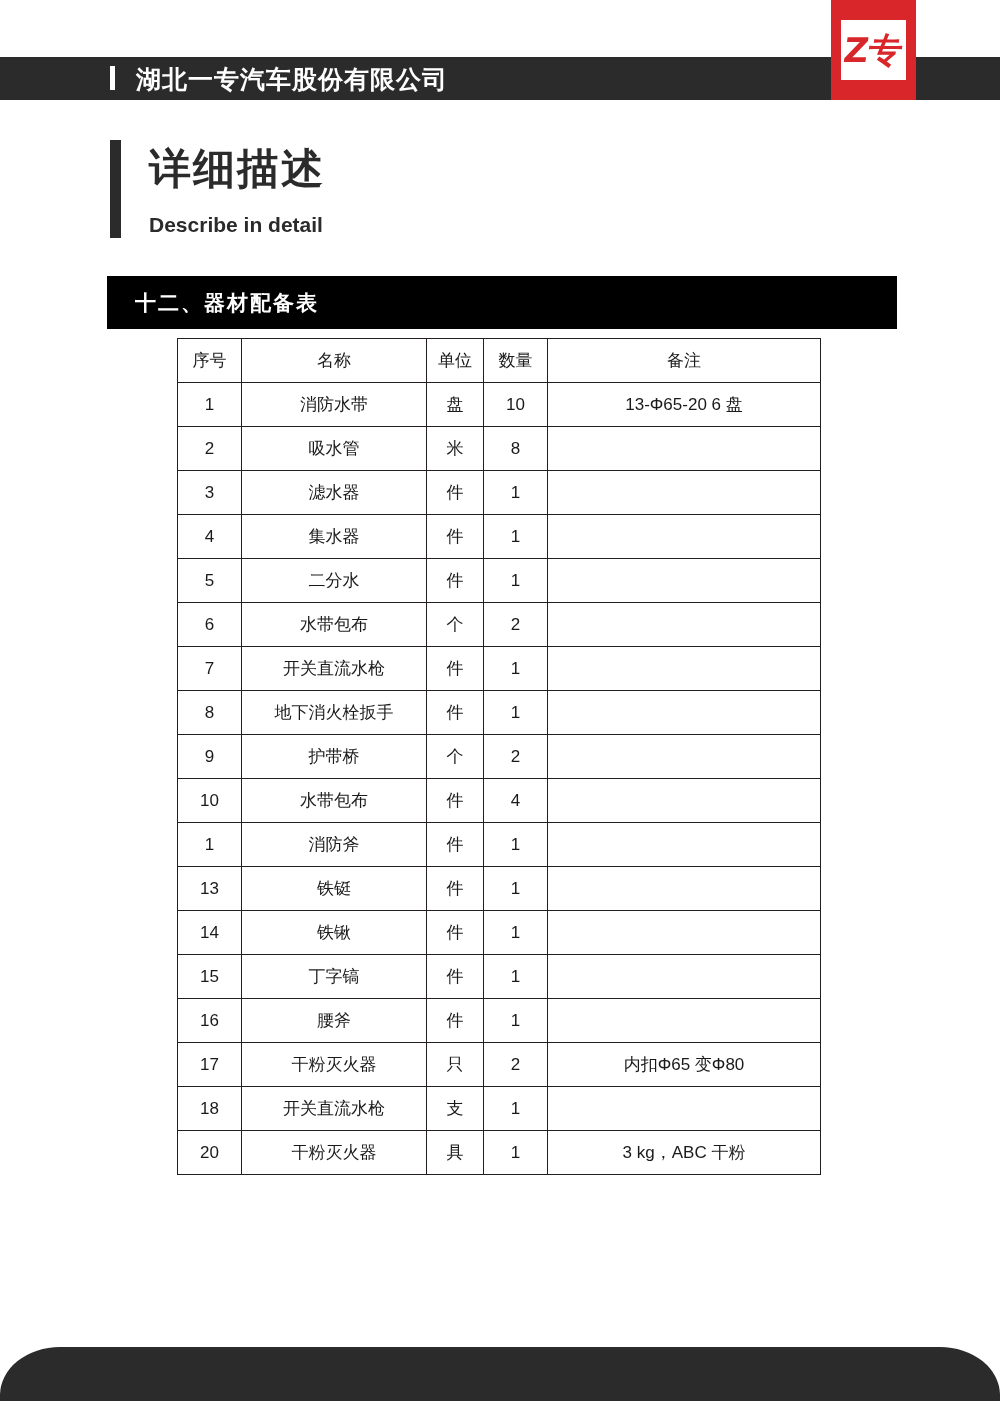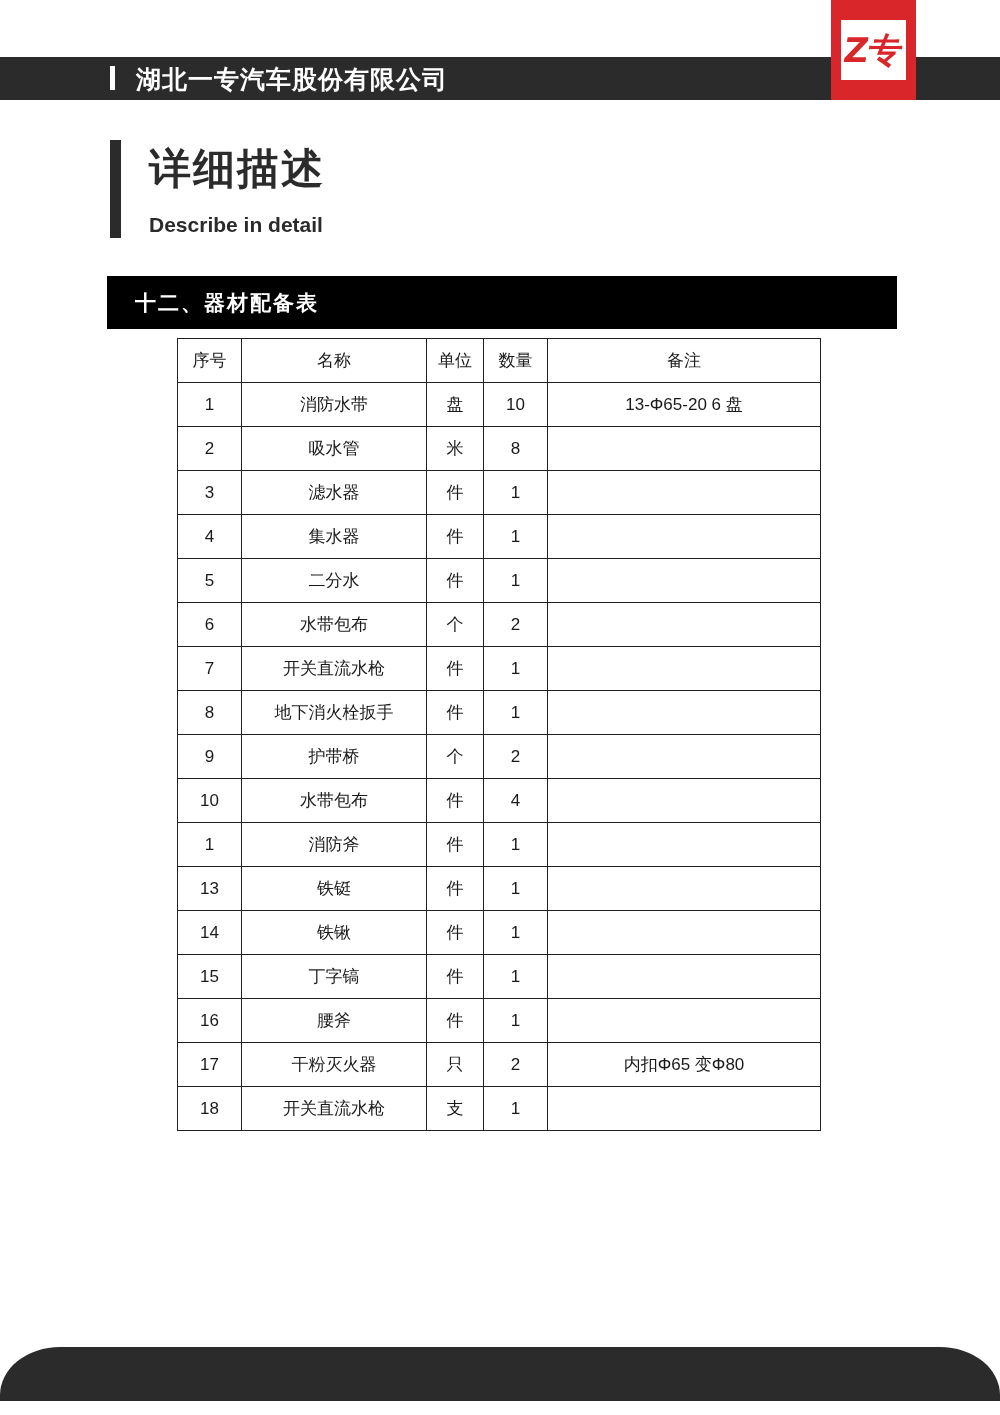--- a/index.html
+++ b/index.html
@@ -327,17 +327,24 @@
         <td>2</td>
         <td>内扣Φ65 变Φ80</td>
       </tr>
     <tr>
         <td>18</td>
         <td>开关直流水枪</td>
         <td>支</td>
         <td>1</td>
         <td></td>
       </tr>
+    <tr>
+        <td>20</td>
+        <td>干粉灭火器</td>
+        <td>具</td>
+        <td>1</td>
+        <td>3 kg，ABC 干粉</td>
+      </tr>
   </tbody>
 </table>
 
 <div class="bottom-shape"></div>
 <div class="bottom-white"></div>
 
 </body></html>

